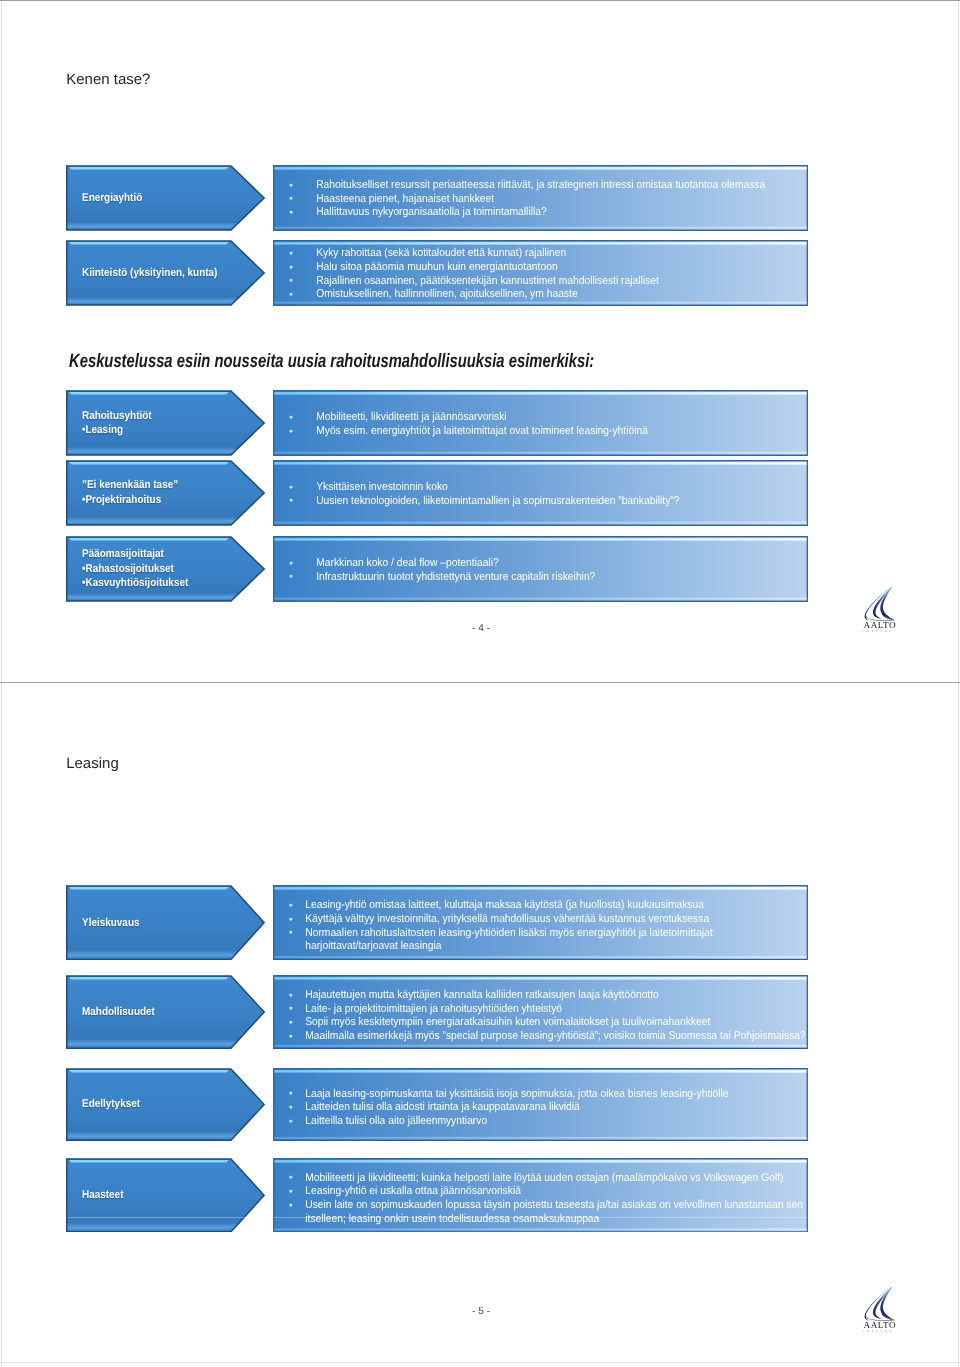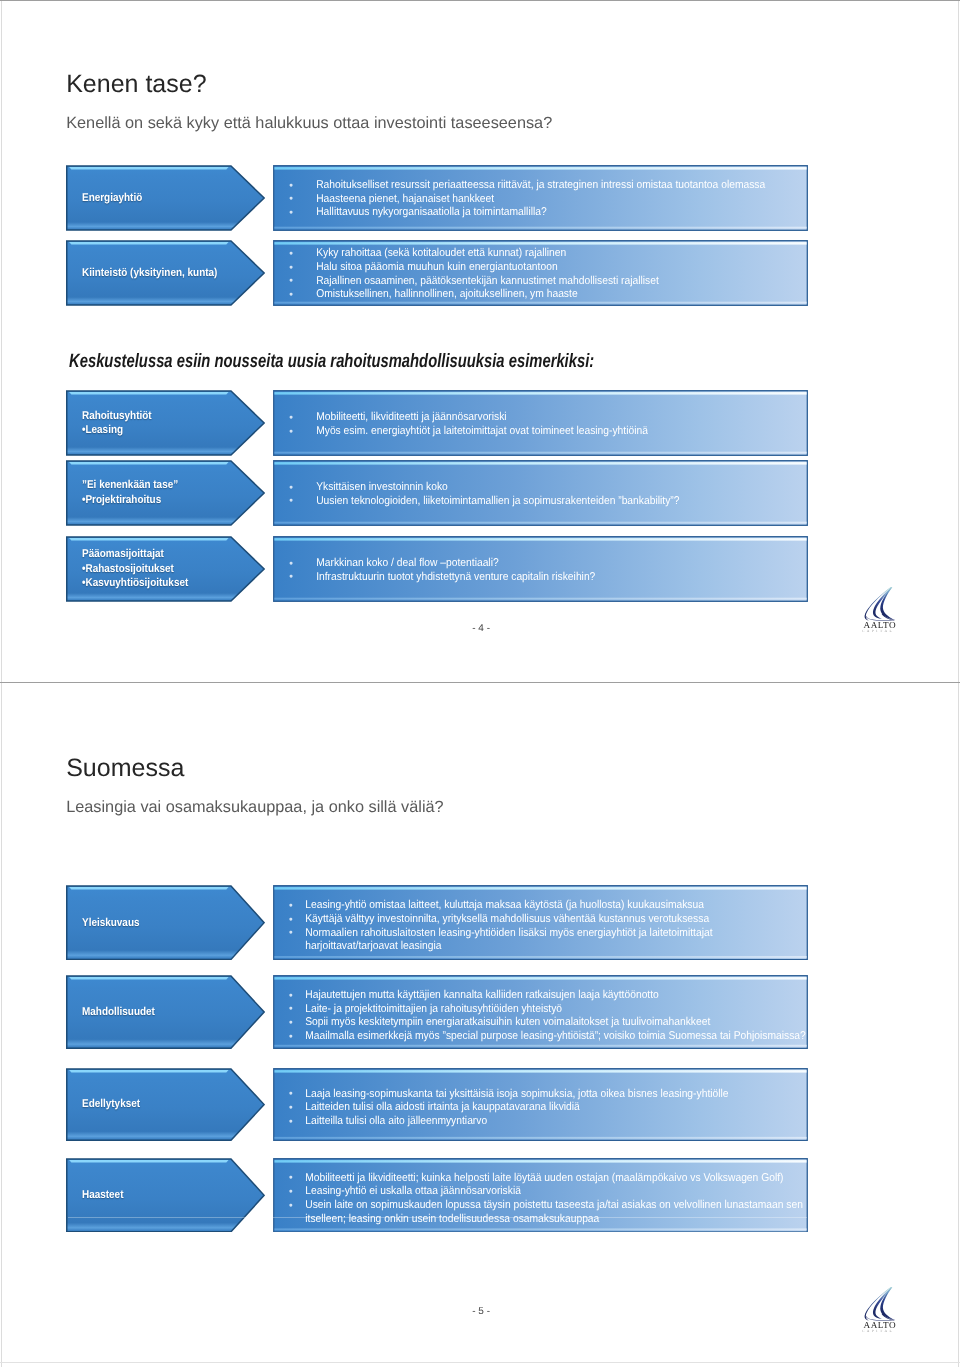--- a/index.html
+++ b/index.html
@@ -8,21 +8,21 @@
        font-family:"Liberation Sans",sans-serif;
        -webkit-font-smoothing:antialiased;text-rendering:geometricPrecision;}
   .page{position:absolute;left:0;width:960px;background:#fff;}
   #page1{top:0;height:682px;}
   #page2{top:684px;height:683px;}
   .pgline{position:absolute;left:0;width:960px;height:1px;background:#9e9e9e;z-index:5;}
   .pgline.faint{background:#e2e2e2;}
   .edgeL{position:absolute;top:0;left:1px;width:1px;height:1367px;background:#dcdcdc;z-index:5;}
   .edgeR{position:absolute;top:0;left:958px;width:1px;height:1367px;background:#dcdcdc;z-index:5;}
 
-  .ttl{position:absolute;color:#262626;font-size:25px;font-weight:400;
+  .ttl{position:absolute;color:#262626;font-size:15px;font-weight:400;
        white-space:nowrap;line-height:1;}
   .sub{position:absolute;color:#5a5a5a;font-size:16.3px;font-weight:400;
        white-space:nowrap;line-height:1;}
   .sechead{position:absolute;color:#1a1a1a;font-size:19.3px;font-weight:700;
        font-style:italic;white-space:nowrap;line-height:1;
        transform:scaleX(0.767);transform-origin:0 0;}
   .pgnum{position:absolute;color:#3f3f3f;font-size:10px;white-space:nowrap;line-height:1;}
 
   .row{position:absolute;}
   .arw{position:absolute;left:0;top:0;}
@@ -46,21 +46,20 @@
 </head>
 <body>
 
 <div class="edgeL"></div>
 <div class="edgeR"></div>
 <div class="pgline" style="top:0px"></div>
 <div class="pgline" style="top:682px"></div>
 <div class="pgline faint" style="top:1362px"></div>
 <div class="page" id="page1">
   <div class="ttl" style="left:66.2px;top:71.5px">Kenen tase?</div>
-  <div class="sub" style="left:66.2px;top:115px">Kenellä on sekä kyky että halukkuus ottaa investointi taseeseensa?</div>
   <div class="sechead" style="left:69px;top:352px">Keskustelussa esiin nousseita uusia rahoitusmahdollisuuksia esimerkiksi:</div>
   <div class="row" style="left:66px;top:164.5px;width:741.5px;height:66px">
     <svg class="arw" width="199" height="66" viewBox="0 0 199 66">
       <defs>
           <linearGradient id="ag1" x1="0" y1="0" x2="0" y2="1">
             <stop offset="0" stop-color="#3e8ad1"></stop>
             <stop offset="0.16" stop-color="#3d86cc"></stop>
             <stop offset="0.55" stop-color="#3a81c6"></stop>
             <stop offset="0.875" stop-color="#3579bc"></stop>
             <stop offset="0.945" stop-color="#5ba0dd"></stop>
@@ -334,22 +333,21 @@
     <path d="M33.0,6.2 C26.6,11.9 18.6,21.0 16.2,26.4 C13.0,33.4 15.9,36.8 23.9,37.8 C18.2,36.0 16.1,33.0 18.3,27.6 C20.8,21.6 28.4,12.7 34.0,6.2 Z" fill="url(#lgB0)"></path>
     <path d="M33.4,6.2 C28.2,11.9 23.6,19.6 22.5,24.9 C20.9,32.6 26.8,36.6 35.5,38.6 C29.6,35.4 25.0,31.6 24.9,26.6 C24.8,21.2 29.4,12.4 34.4,6.2 Z" fill="url(#lgC0)"></path>
     <path d="M9.5,28.5 C4.7,37.4 9.5,40.3 35.8,38.7 C37.1,38.6 37.2,39.0 35.8,39.2 C8.7,40.8 4.3,37.5 9.5,28.5 Z" fill="#232e6b"></path>
     <path d="M24.3,32.8 C27.6,36.3 30.9,38.0 35.6,38.8 C36.9,39.0 36.9,39.4 35.6,39.3 C30.3,38.5 26.4,36.5 23.7,33.6 Z" fill="#1d2764"></path>
   </svg>
   <div style="position:absolute;left:7.5px;top:29.2px;font-family:'Liberation Serif',serif;font-size:9.2px;color:#1b1b1b;letter-spacing:0.5px;line-height:9.2px;">AALTO</div>
   <div style="position:absolute;left:6px;top:38.3px;font-family:'Liberation Serif',serif;font-size:3.6px;color:#9a9a9a;letter-spacing:0.85px;line-height:3.6px;">C A P I T A L</div>
 </div>
 </div>
 <div class="page" id="page2">
-  <div class="ttl" style="left:66.2px;top:71.5px">Suomessa</div>
-  <div class="sub" style="left:66.2px;top:115px">Leasingia vai osamaksukauppaa, ja onko sillä väliä?</div>
+  <div class="ttl" style="left:66.2px;top:71.5px">Leasing</div>
   <div class="row" style="left:66px;top:201px;width:741.5px;height:75.3px">
     <svg class="arw" width="199" height="75.3" viewBox="0 0 199 75.3">
       <defs>
           <linearGradient id="ag6" x1="0" y1="0" x2="0" y2="1">
             <stop offset="0" stop-color="#3e8ad1"></stop>
             <stop offset="0.16" stop-color="#3d86cc"></stop>
             <stop offset="0.55" stop-color="#3a81c6"></stop>
             <stop offset="0.875" stop-color="#3579bc"></stop>
             <stop offset="0.945" stop-color="#5ba0dd"></stop>
             <stop offset="0.985" stop-color="#3a80c3"></stop>

